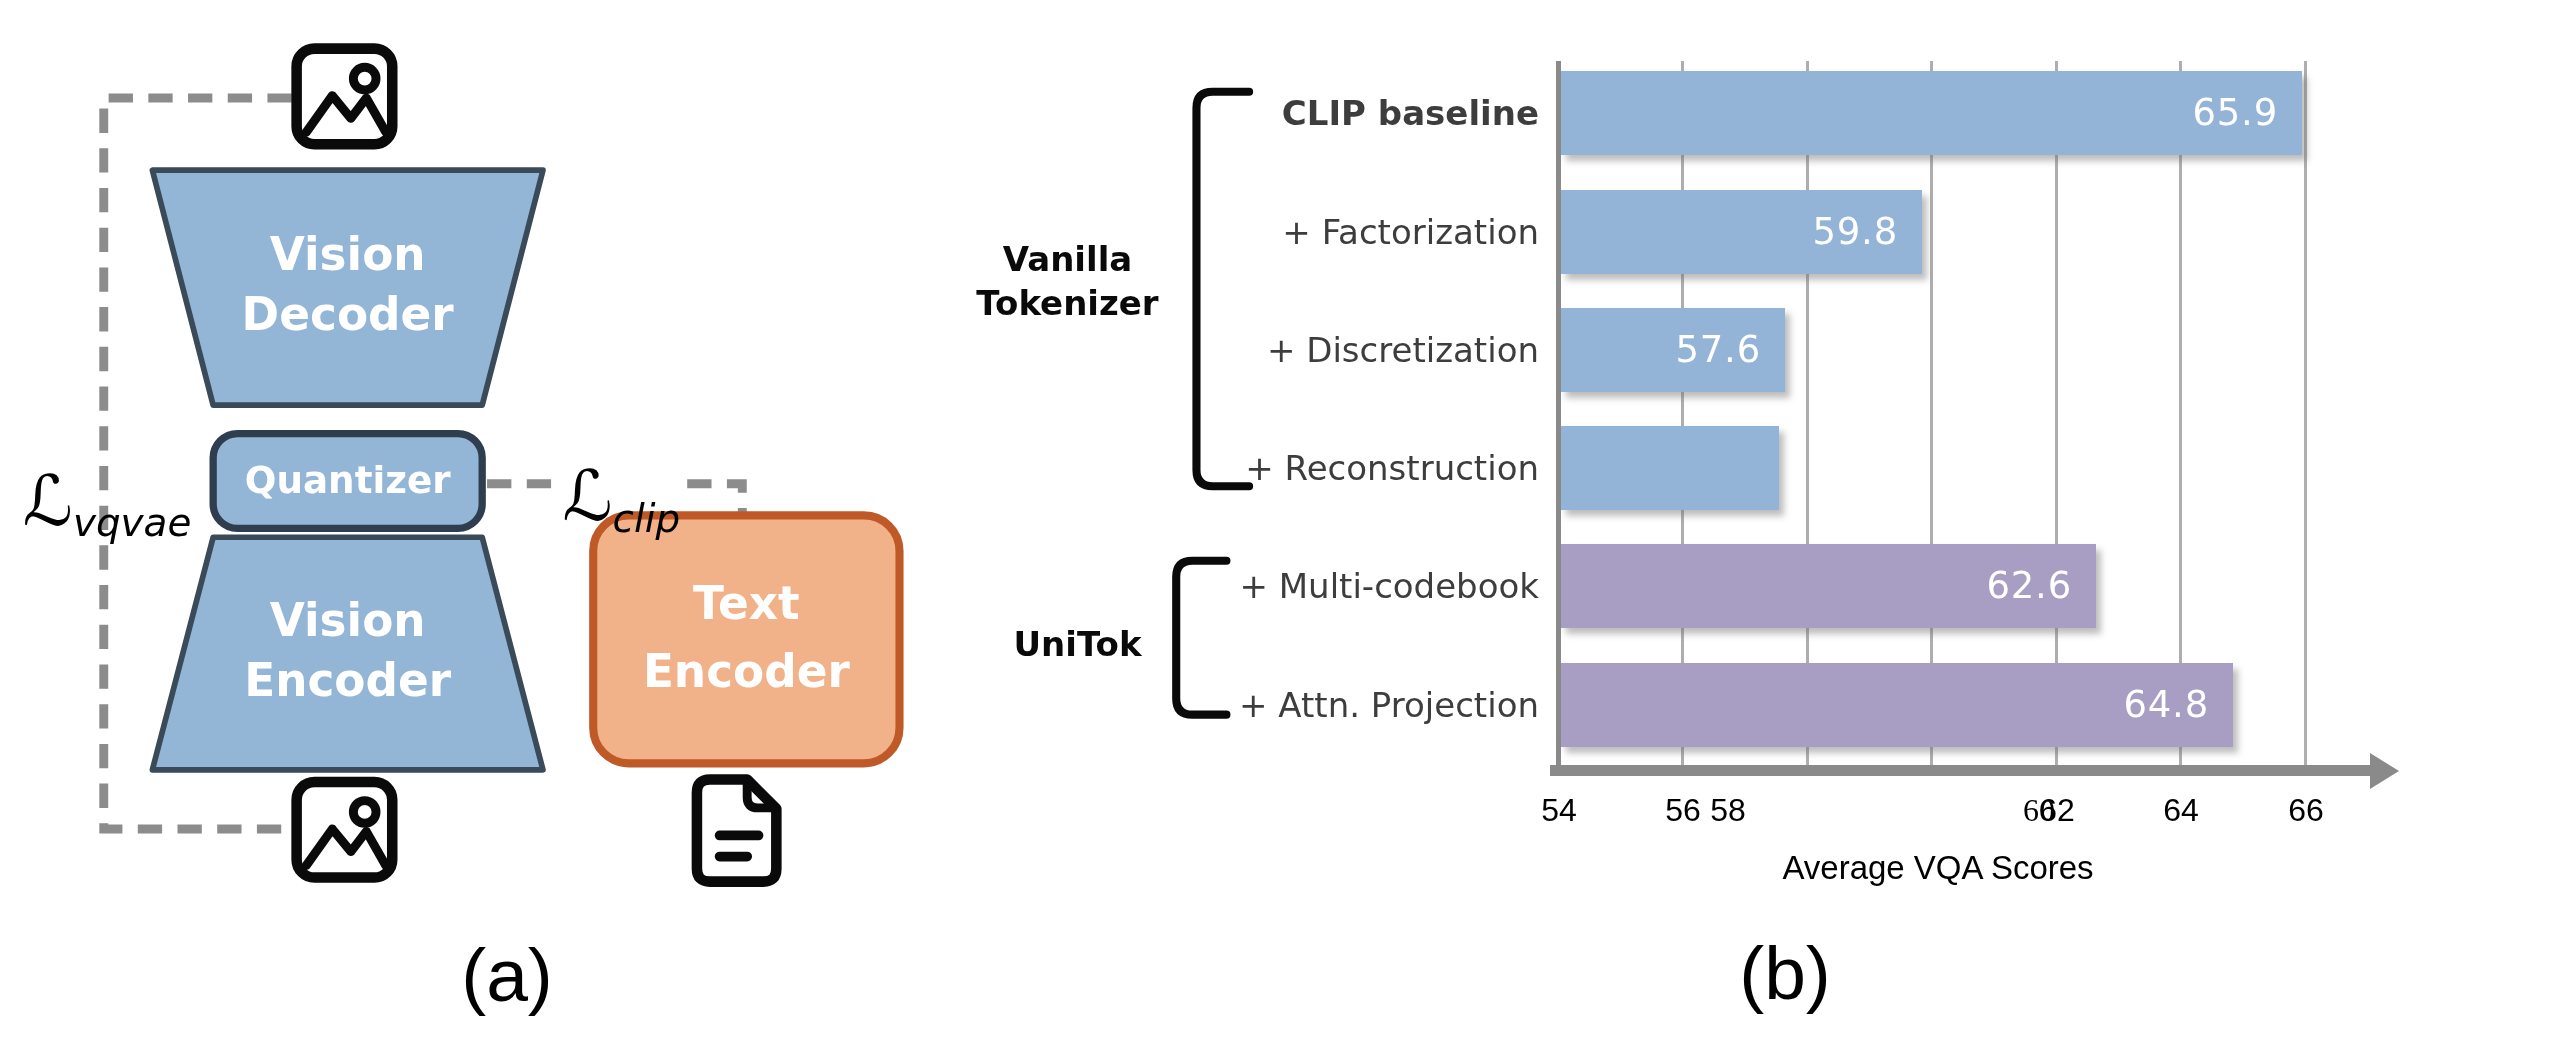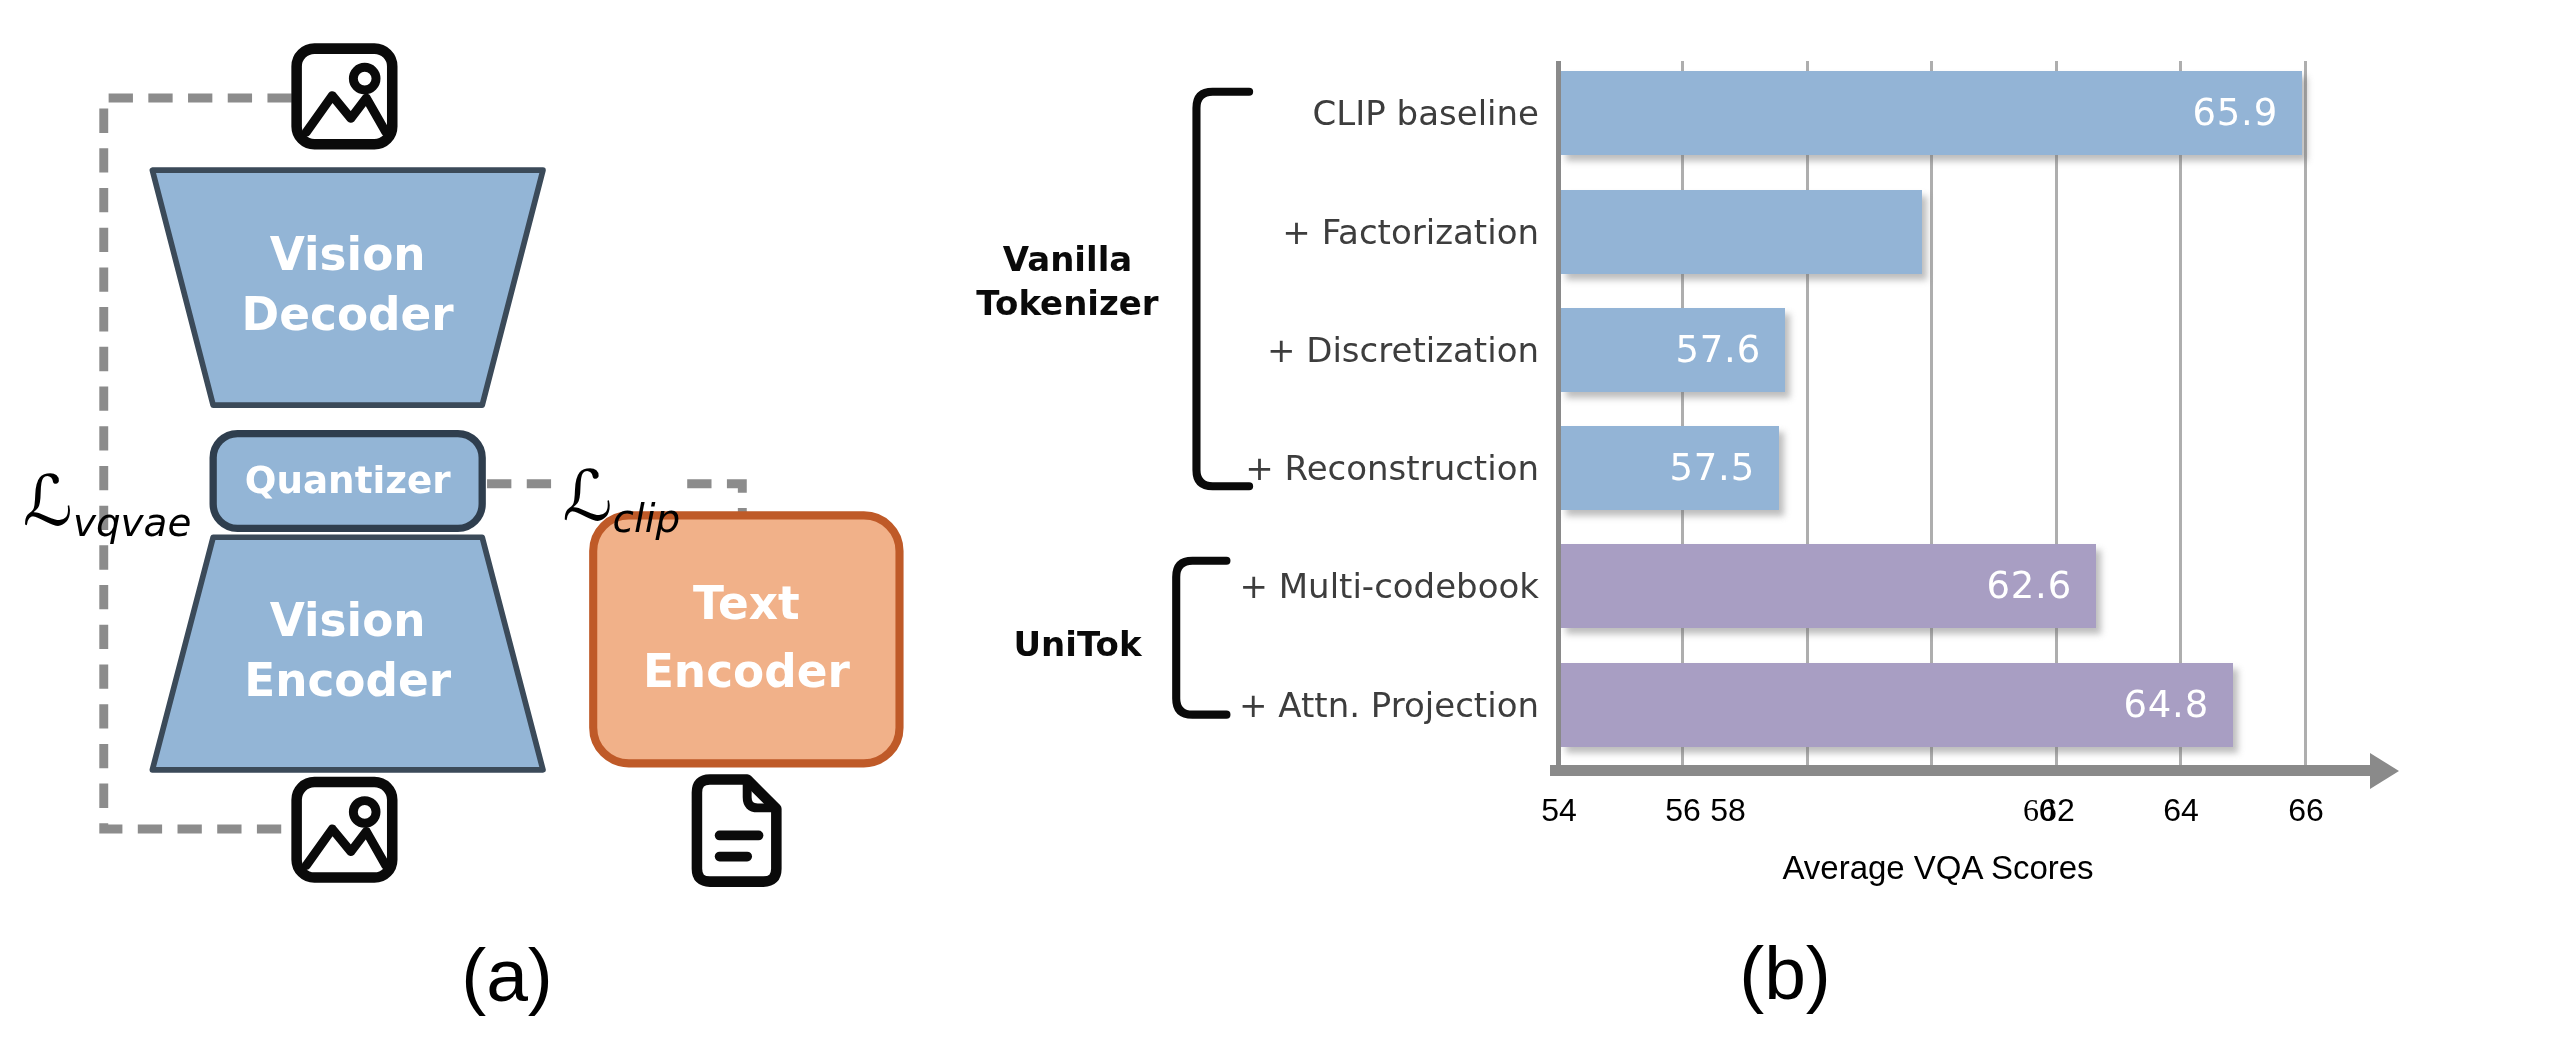--- a/index.html
+++ b/index.html
@@ -102,28 +102,28 @@
       <div class="gridline" style="left: 1930px;"></div>
       <div class="tick-label" style="left: 1974px; font-family: Liberation Serif, serif;">60</div>
       <div class="gridline" style="left: 2055px;"></div>
       <div class="tick-label" style="left: 1992px;">62</div>
       <div class="gridline" style="left: 2179px;"></div>
       <div class="tick-label" style="left: 2116px;">64</div>
       <div class="gridline" style="left: 2304px;"></div>
       <div class="tick-label" style="left: 2241px;">66</div>
       <div class="bar" style="left: 1561px; top: 71px; width: 741px; background: rgb(147, 180, 214);"></div>
       <div class="bar-value comic" style="left: 1561px; top: 71px; width: 717px;">65.9</div>
-      <div class="cat-label comic" style="left: 1134px; top: 71px;">CLIP baseline</div>
+      <div class="cat-label comic" style="left: 1134px; top: 71px; font-weight: bold;">CLIP baseline</div>
       <div class="bar" style="left: 1561px; top: 190px; width: 361px; background: rgb(147, 180, 214);"></div>
+      <div class="bar-value comic" style="left: 1561px; top: 190px; width: 337px;">59.8</div>
       <div class="cat-label comic" style="left: 1134px; top: 190px;">+ Factorization</div>
       <div class="bar" style="left: 1561px; top: 308px; width: 224px; background: rgb(147, 180, 214);"></div>
       <div class="bar-value comic" style="left: 1561px; top: 308px; width: 200px;">57.6</div>
       <div class="cat-label comic" style="left: 1134px; top: 308px;">+ Discretization</div>
       <div class="bar" style="left: 1561px; top: 426px; width: 218px; background: rgb(147, 180, 214);"></div>
-      <div class="bar-value comic" style="left: 1561px; top: 426px; width: 194px;">57.5</div>
       <div class="cat-label comic" style="left: 1134px; top: 426px;">+ Reconstruction</div>
       <div class="bar" style="left: 1561px; top: 544px; width: 535px; background: rgb(168, 158, 195);"></div>
       <div class="bar-value comic" style="left: 1561px; top: 544px; width: 511px;">62.6</div>
       <div class="cat-label comic" style="left: 1134px; top: 544px;">+ Multi-codebook</div>
       <div class="bar" style="left: 1561px; top: 663px; width: 672px; background: rgb(168, 158, 195);"></div>
       <div class="bar-value comic" style="left: 1561px; top: 663px; width: 648px;">64.8</div>
       <div class="cat-label comic" style="left: 1134px; top: 663px;">+ Attn. Projection</div>
     </div>
 
   <svg class="abs" style="left:0;top:0;" width="2576" height="1051" viewBox="0 0 3180 1297">

